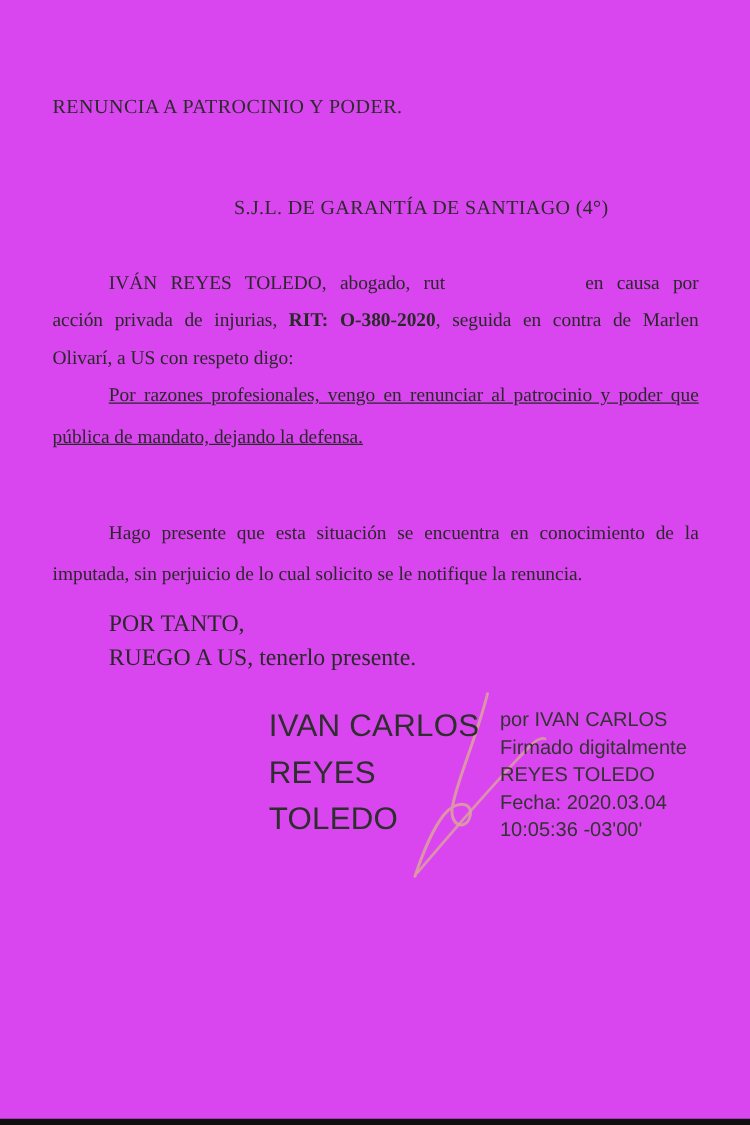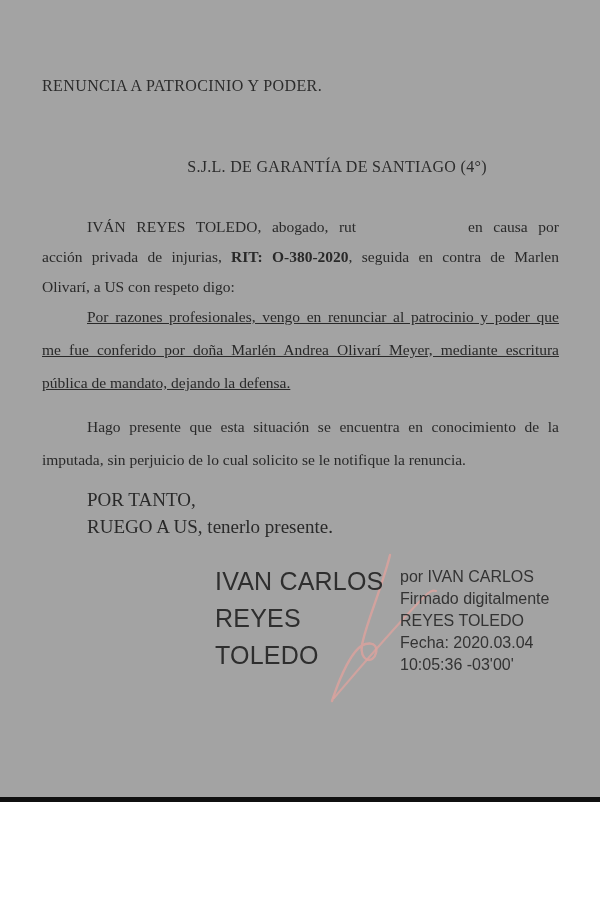--- a/index.html
+++ b/index.html
@@ -1,20 +1,20 @@
 <!DOCTYPE html>
 <html><head>
 <meta charset="utf-8">
 <style>
   html, body { margin: 0; padding: 0; background: #ffffff; }
   .page {
     position: relative;
     width: 600px;
-    height: 802px;
-    background: #a3a3a3;
+    height: 900px;
+    background: #d946ef;
     overflow: hidden;
     font-family: "Liberation Serif", "DejaVu Serif", serif;
     color: #282828;
   }
   .title {
     position: absolute;
     left: 42px;
     top: 77px;
     font-size: 16px;
     letter-spacing: 0.4px;
@@ -108,21 +108,20 @@
   <div class="court">S.J.L. DE GARANTÍA DE SANTIAGO (4°)</div>
 
   <div class="para p1">
     <div class="line just indent"><span>IVÁN REYES TOLEDO, abogado, rut</span><span class="redact-gap"></span><span>en causa por</span></div>
     <div class="line just"><span>acción privada de injurias, </span><span class="bold">RIT: O-380-2020</span><span>, seguida en contra de Marlen</span></div>
     <div class="line">Olivarí, a US con respeto digo:</div>
   </div>
 
   <div class="para p2">
     <div class="line just indent">Por razones profesionales, vengo en renunciar al patrocinio y poder que</div>
-    <div class="line just">me fue conferido por doña Marlén Andrea Olivarí Meyer, mediante escritura</div>
     <div class="line">pública de mandato, dejando la defensa.</div>
   </div>
 
   <div class="para p3">
     <div class="line just indent">Hago presente que esta situación se encuentra en conocimiento de la</div>
     <div class="line">imputada, sin perjuicio de lo cual solicito se le notifique la renuncia.</div>
   </div>
 
   <div class="closing closing1">POR TANTO,</div>
 

